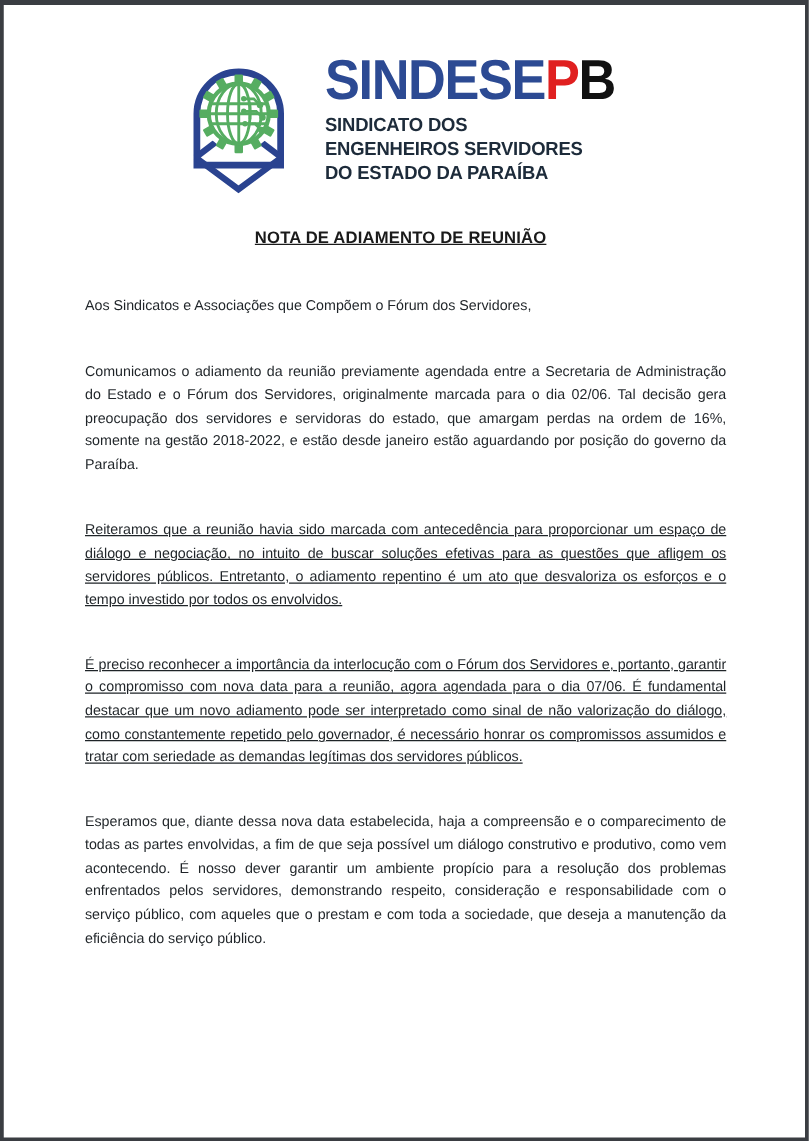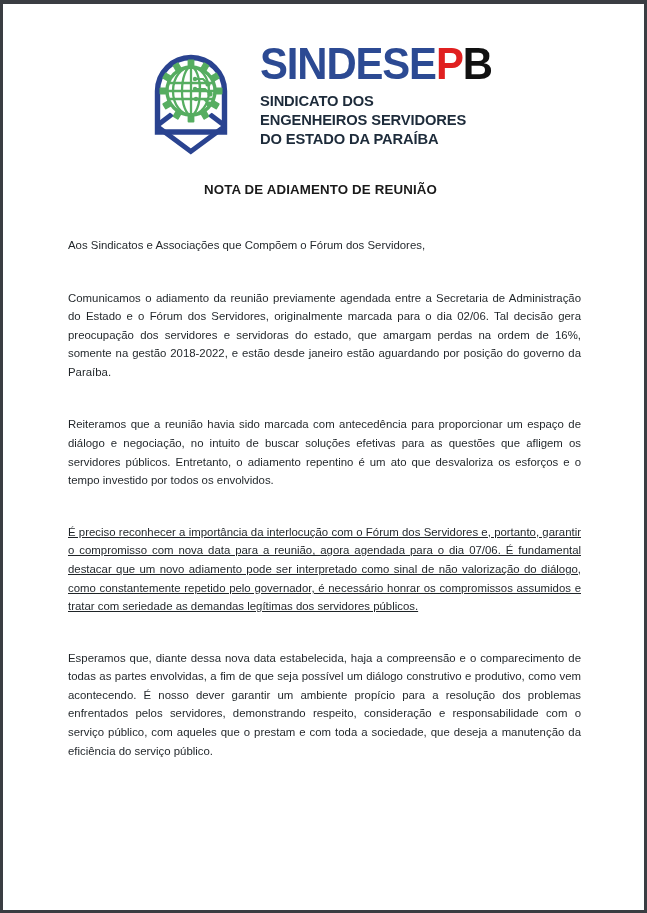--- a/index.html
+++ b/index.html
@@ -76,20 +76,21 @@
 
   
   #doc-title {
     text-align: center;
     font-size: 13.3px;
     font-weight: 700;
     color: #1a1a1a;
     letter-spacing: 0.15px;
     margin-top: 27px;
     padding-right: 6px;
+    text-decoration: underline;
   }
 
   
   #doc-body {
     margin: 12px auto;
     padding: 0 0 0 0;
     width: 513px;
     margin-left: 65px;
   }
 
@@ -98,21 +99,21 @@
     font-size: 11.4px;
     line-height: 1.63;
     text-align: justify;
     text-justify: inter-word;
     margin: 0;
     hyphens: none;
   }
 
   .para.salutation { margin-top: 39px; text-align: left; }
   .para.body-1     { margin-top: 34px; }
-  .para.body-2     { margin-top: 34px; }
+  .para.body-2     { margin-top: 34px; text-decoration: underline; }
   .para.body-3     { margin-top: 33px; text-decoration: underline; }
   .para.body-4     { margin-top: 33px; }
   .para.body-5     { margin-top: 34px; }
   .para.closing    { margin-top: 41px; text-align: left; }
 </style>
 </head>
 <body>
 
 <div id="page">
 

